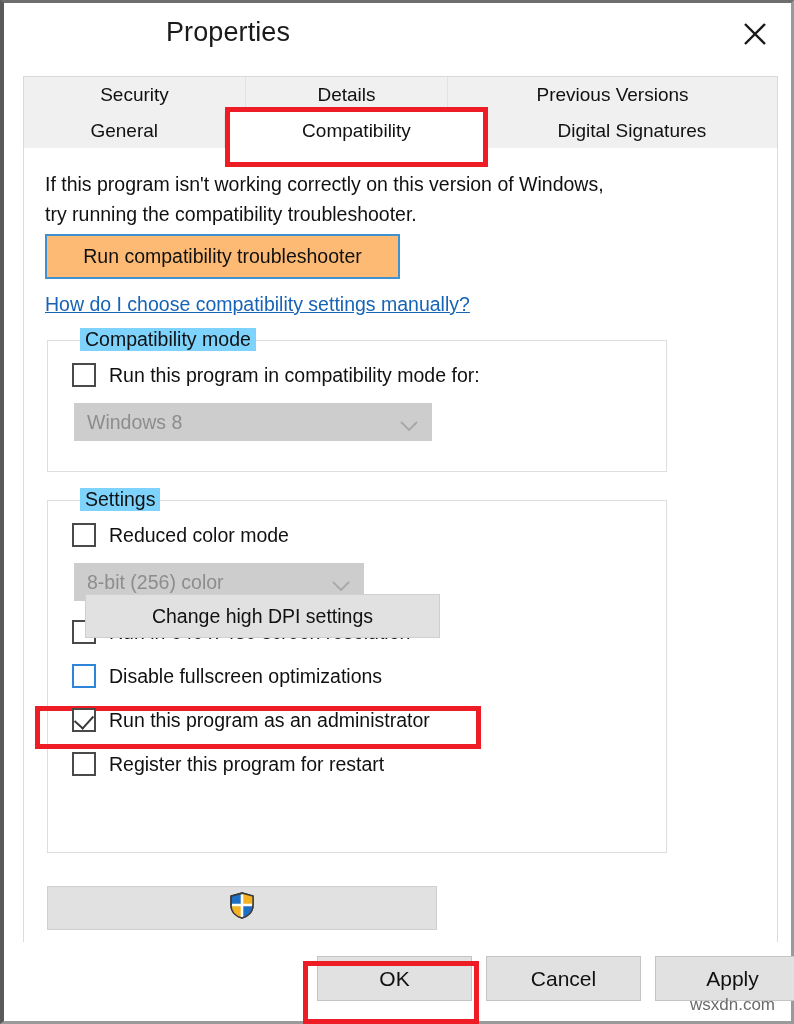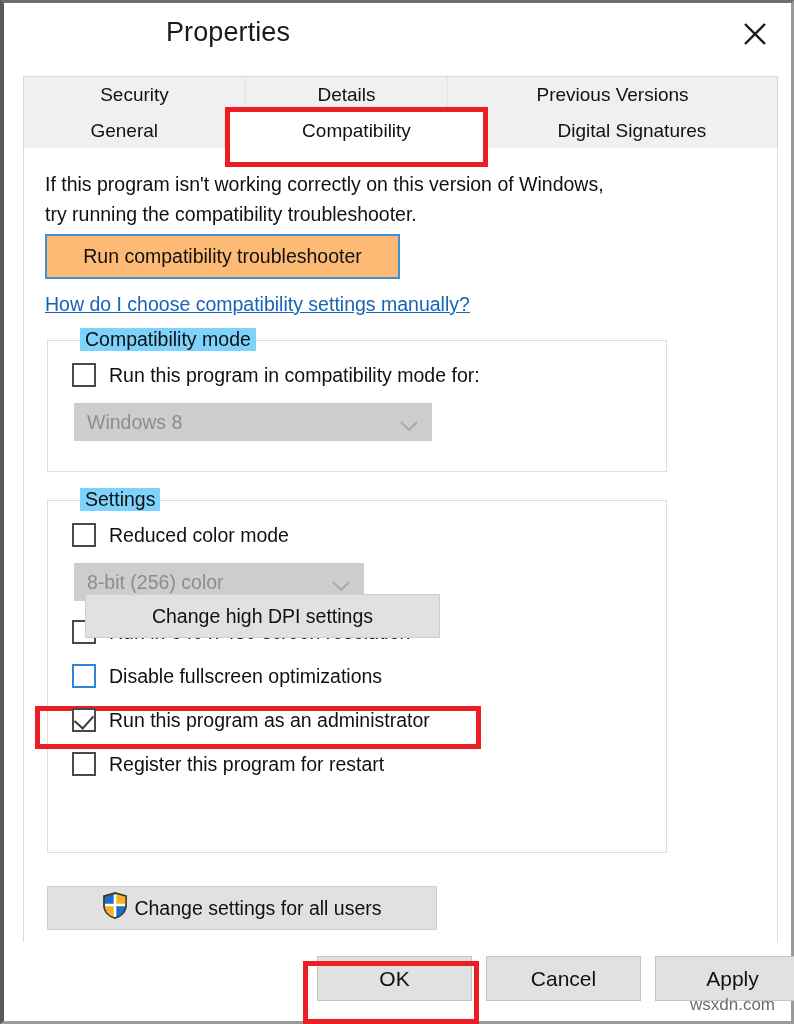--- a/index.html
+++ b/index.html
@@ -404,21 +404,20 @@
       <span id="shield-icon">
         <svg width="26" height="27" viewBox="0 0 26 27" aria-hidden="true">
           <path d="M13 1 L24 4 V13 C24 20 19 24.5 13 26 C7 24.5 2 20 2 13 V4 Z" fill="#1c6fc4" stroke="#3a3a3a" stroke-width="1.4"></path>
           <path d="M13 1 L24 4 V13 C24 20 19 24.5 13 26 V1 Z" fill="#f5b324"></path>
           <path d="M13 26 C7 24.5 2 20 2 13 V13 H13 Z" fill="#f5b324"></path>
           <path d="M13 13 H24 V13 C24 20 19 24.5 13 26 Z" fill="#1c6fc4"></path>
           <path d="M13 2.5 V25 M3 13 H23" stroke="#ffffff" stroke-width="2.6" fill="none"></path>
           <path d="M13 1 L24 4 V13 C24 20 19 24.5 13 26 C7 24.5 2 20 2 13 V4 Z" fill="none" stroke="#3a3a3a" stroke-width="1.4"></path>
         </svg>
       </span>
-      <span>Change settings for all users</span>
     </button>
   </div>
 
   <div id="buttonbar">
     <button class="bbtn" id="btn-ok">OK</button>
     <button class="bbtn" id="btn-cancel">Cancel</button>
     <button class="bbtn" id="btn-apply">Apply</button>
   </div>
 
   <div class="redbox" id="red-tab"></div>

